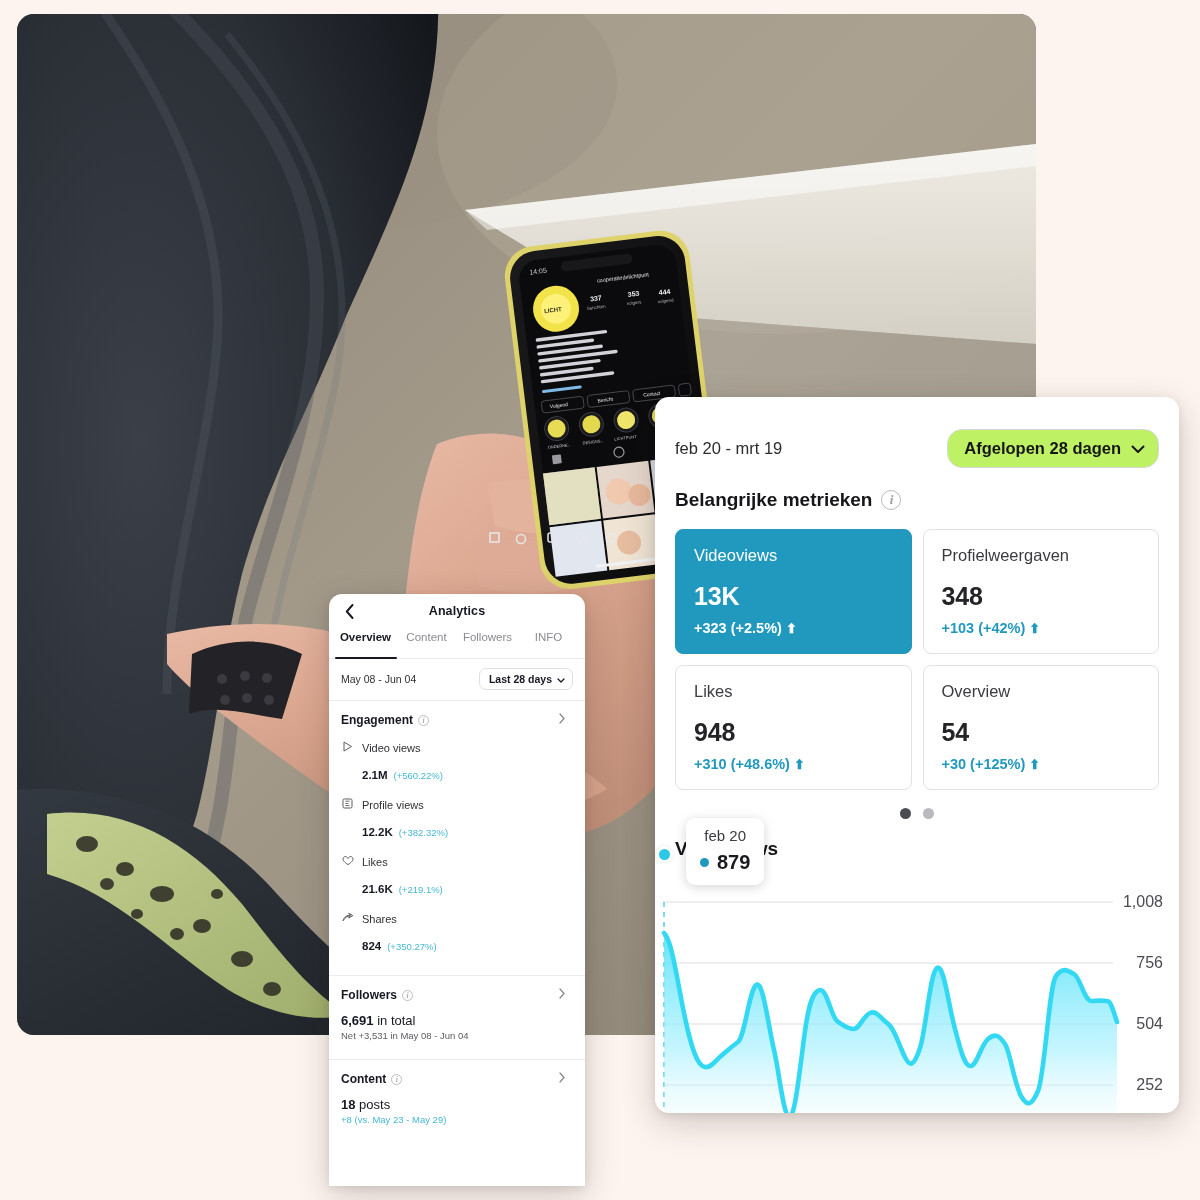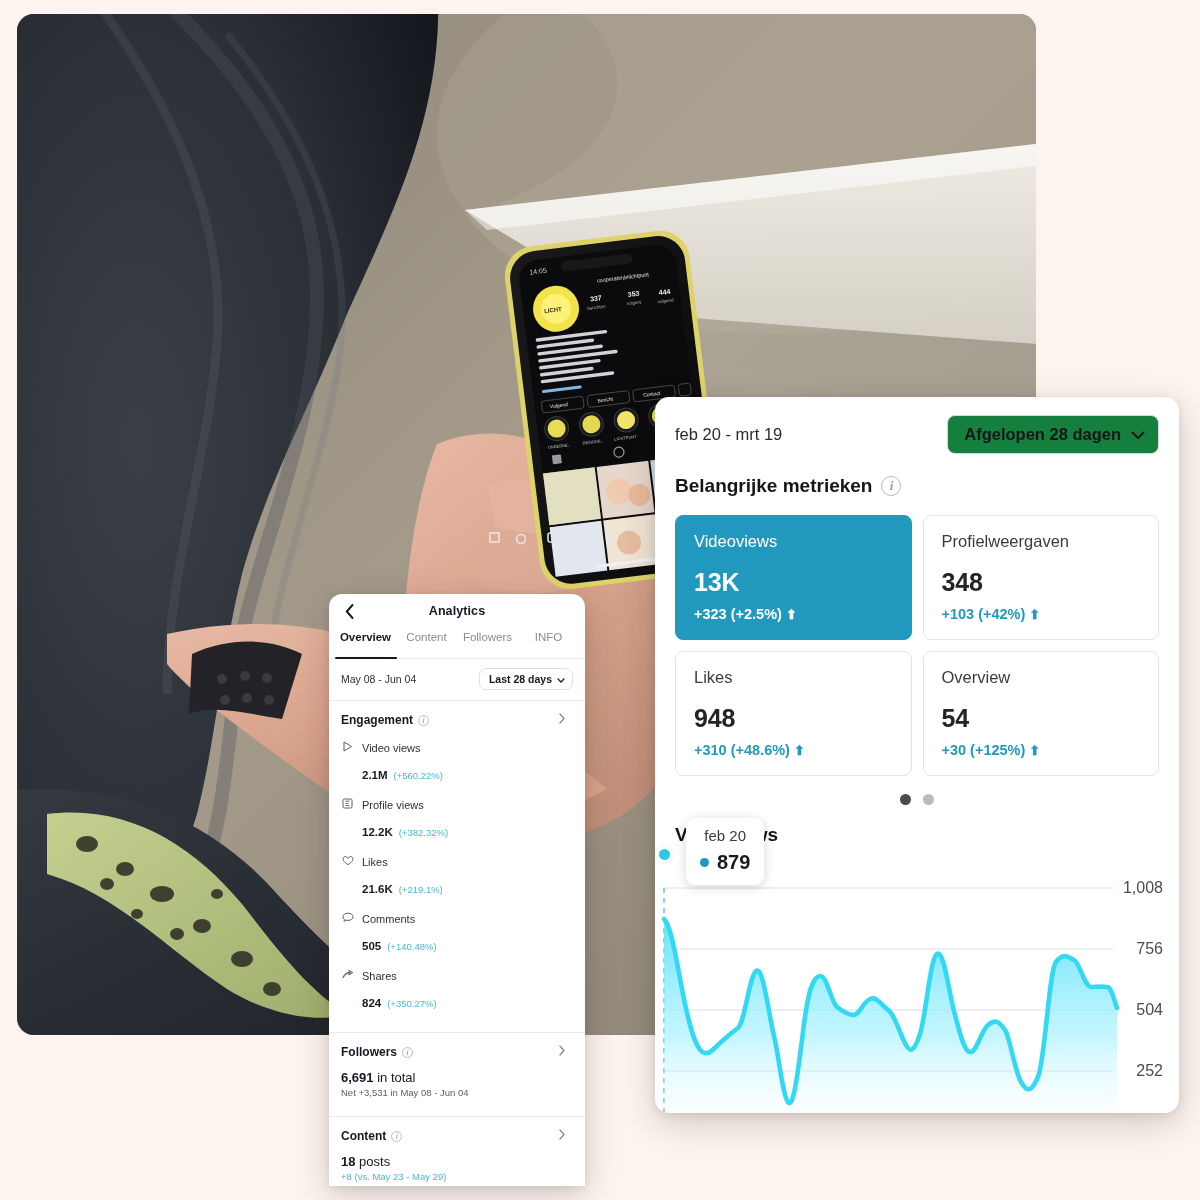--- a/index.html
+++ b/index.html
@@ -108,29 +108,29 @@
 
   
   #metrics {
     position: absolute;
     left: 655px; top: 397px; width: 524px; height: 716px;
     background: #ffffff; border-radius: 14px;
     overflow: hidden;
   }
   .mt-top {
     display: flex; align-items: center; justify-content: space-between;
-    padding: 18px 20px 0 20px;
+    padding: 32px 20px 0 20px;
   }
   .mt-range { font-size: 16.5px; color: #2c2c30; }
   .mt-select {
     display: flex; align-items: flex-start; gap: 10px;
-    border: 1px solid #d8d8dc; border-radius: 8px;
+    border: 1px solid #d8d8dc; border-radius: 15px;
     padding: 9px 13px 9px 16px;
     font-size: 16.5px; font-weight: bold; color: #16161a;
-    background: #15803d;
+    background: #bef264;
   }
   .mt-h2 {
     display: flex; align-items: center; gap: 9px;
     padding: 21px 20px 0 20px;
     font-size: 19px; font-weight: bold; color: #16161a;
   }
   .info-circle-lg {
     width: 20px; height: 20px; border-radius: 50%;
     border: 1.4px solid #b9babe; color: #9a9ba1;
     font-size: 13px; line-height: 17px; text-align: center;
@@ -474,36 +474,20 @@
         </span>
         <span>
           <span class="tt-mname">Likes</span>
           <span class="tt-mvalrow">
             <span class="tt-mval">21.6K</span>
             <span class="tt-mdelta">(+219.1%)</span>
           </span>
         </span>
       </div>
 
-      <div class="tt-metric">
-        <span class="mico">
-          <svg width="12" height="11" viewBox="0 0 12 11" aria-hidden="true">
-            <path d="M1 4.8 C1 2.7 3.2 1.2 6 1.2 C8.8 1.2 11 2.7 11 4.8
-                     C11 6.9 8.8 8.4 6 8.4 C5.2 8.4 4.5 8.3 3.9 8.1
-                     L2 9.3 L2.4 7.4 C1.5 6.7 1 5.8 1 4.8 Z" fill="none" stroke="#5b5c61" stroke-width="1"></path>
-          </svg>
-        </span>
-        <span>
-          <span class="tt-mname">Comments</span>
-          <span class="tt-mvalrow">
-            <span class="tt-mval">505</span>
-            <span class="tt-mdelta">(+140.48%)</span>
-          </span>
-        </span>
-      </div>
 
       <div class="tt-metric">
         <span class="mico">
           <svg width="12" height="11" viewBox="0 0 12 11" aria-hidden="true">
             <path d="M1 8.8 C2.2 4.6 5.2 3.2 8.4 3.3 L6.6 1.3 L10.8 3.6 L6.6 6 L8.4 3.9
                      C5.4 4 3 5.4 1 8.8 Z" fill="none" stroke="#5b5c61" stroke-width="1"></path>
           </svg>
         </span>
         <span>
           <span class="tt-mname">Shares</span>

